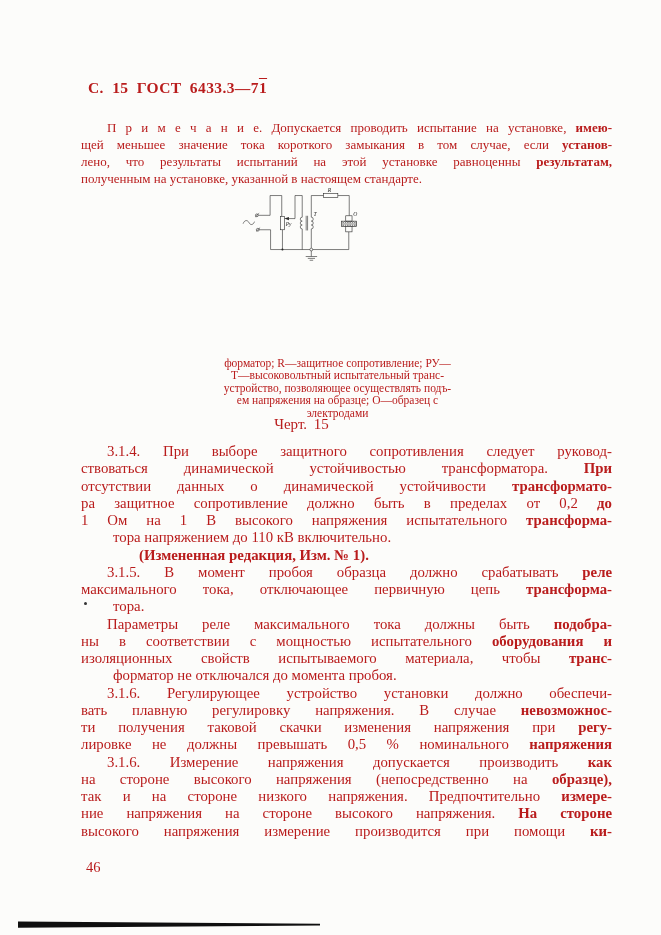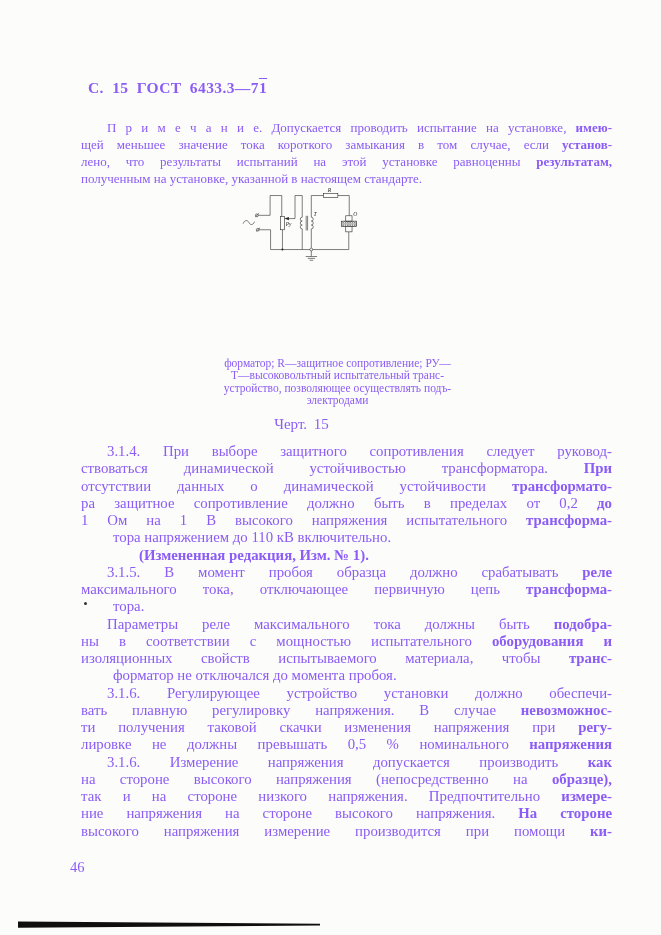--- a/index.html
+++ b/index.html
@@ -1,18 +1,18 @@
 <!DOCTYPE html>
 <html><head>
 <meta charset="utf-8">
 <style>
   html,body{margin:0;padding:0;}
   .page{
     position:relative; width:661px; height:935px; overflow:hidden;
-    background:#fcfcfa; color:#8b5cf6;
+    background:#fcfcfa; color:#b91c1c;
     font-family:"Liberation Serif", serif;
   }
   .abs{position:absolute;}
   
   .doc-header{
     left:88px; top:79px; font-size:15.5px; font-weight:bold;
     word-spacing:4px; letter-spacing:0.4px; white-space:nowrap;
   }
   .ov{text-decoration:overline;}
   
@@ -34,21 +34,21 @@
     text-align:center; font-size:15px; word-spacing:3px;
   }
   
   .body-block{left:81px; top:443px; width:531px;}
   .body-line{
     font-size:14.8px; line-height:17.25px; height:17.25px;
     text-align:justify; text-align-last:justify;
   }
   .body-line.end{text-align-last:left;margin-left:32px;}
   
-  .page-number{left:70px; top:859px; font-size:14.5px;}
+  .page-number{left:86px; top:859px; font-size:14.5px;}
   .bottom-rule{
     left:18px; top:921px; width:302px; height:7px; background:#0f0f0f;
     clip-path:polygon(0 8%, 100% 40%, 100% 66%, 0 98%);
   }
   .ink-speck{left:84px; top:602px; width:3px; height:3px; border-radius:50%; background:#333;}
   svg text{font-family:"Liberation Serif", serif; font-style:italic; fill:#1e1e1e;}
 </style>
 </head>
 <body>
 
@@ -118,20 +118,21 @@
       <text x="381" y="251" font-size="12.5">Т</text>
       <text x="412" y="198" font-size="12">R</text>
       <text x="466.5" y="250" font-size="12">О</text>
     </svg>
   </svg>
 
   <div class="abs fig-caption">
     <div>форматор; R—защитное сопротивление; РУ—</div>
     <div>Т—высоковольтный  испытательный транс-</div>
     <div>устройство, позволяющее осуществлять подъ-</div>
+    <div>ем напряжения на образце;  О—образец с</div>
     <div>электродами</div>
   </div>
   <div class="abs fig-num">Черт. 15</div>
 
   <div class="abs body-block">
     <div>
       <div class="body-line ind"><span>3.1.4. При выборе защитного сопротивления следует руковод-</span><b></b></div>
       <div class="body-line"><span>ствоваться динамической  устойчивостью  трансформатора. </span><b>При</b></div>
       <div class="body-line"><span>отсутствии данных о  динамической устойчивости </span><b>трансформато-</b></div>
       <div class="body-line"><span>ра защитное сопротивление должно быть в пределах от 0,2 </span><b>до</b></div>

